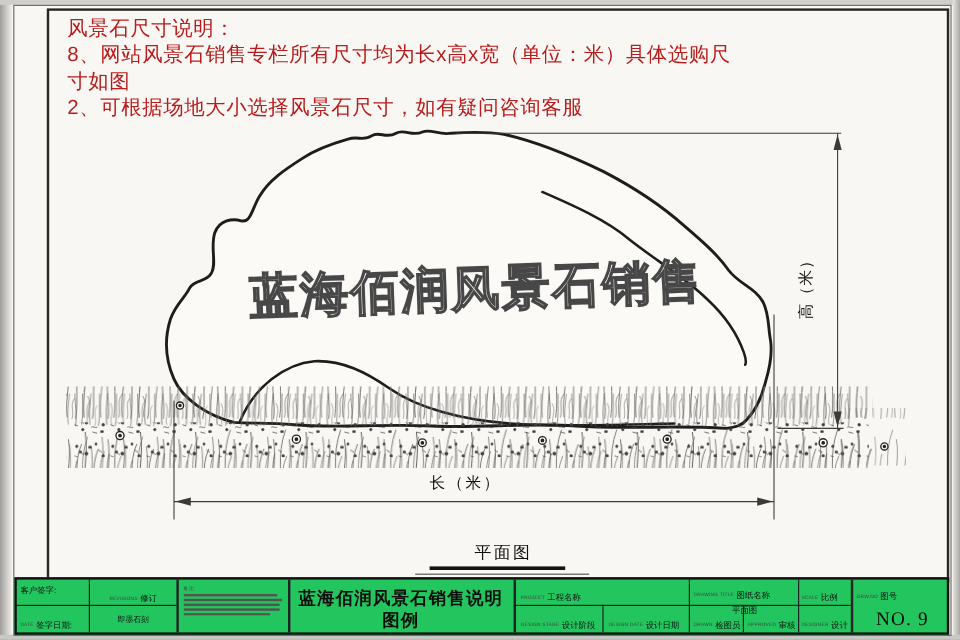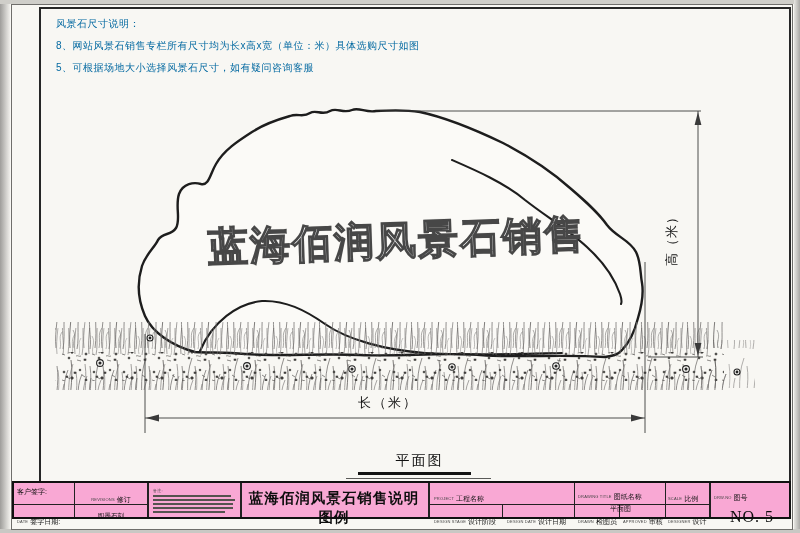--- a/index.html
+++ b/index.html
@@ -10,35 +10,35 @@
     background:linear-gradient(90deg,#9e9d9a,#d8d7d3 70%,#efeeea);}
   .edge-top{position:absolute;left:0;top:0;width:800px;height:4px;background:#cfcecа;background:#cfcec9;}
   .edge-right{position:absolute;right:0;top:0;width:6px;height:533px;
     background:linear-gradient(270deg,#a9a8a5,#e6e5e1);}
   .edge-bottom{position:absolute;left:0;bottom:0;width:800px;height:4px;background:#c9c8c4;}
   .outer-frame{position:absolute;left:11px;top:4px;width:780px;height:524px;
     border:1px solid #6f6e6b;}
   .inner-frame{position:absolute;left:39px;top:7px;width:748px;height:475px;
     border:2px solid #262626;}
   
-  .notes{position:absolute;left:56px;top:13px;width:560px;font-size:10px;
-    line-height:22px;color:#0369a1;letter-spacing:0.5px;}
+  .notes{position:absolute;left:56px;top:13px;width:560px;font-size:17px;
+    line-height:22px;color:#b91c1c;letter-spacing:0.5px;}
   
   .watermark{position:absolute;left:208px;top:213px;width:390px;
     font-family:"DejaVu Serif",serif;font-weight:bold;font-size:40px;
     letter-spacing:2px;color:#ffffff;-webkit-text-stroke:1.3px #474747;
     text-shadow:0 0 1px #555;transform:rotate(-2deg);white-space:nowrap;}
   
   .plan-label{position:absolute;left:347px;top:452px;width:145px;text-align:center;
     font-size:14px;letter-spacing:2px;color:#111;}
   .plan-ul1{position:absolute;left:358px;top:472px;width:113px;height:2.5px;background:#141414;}
   .plan-ul2{position:absolute;left:346px;top:478px;width:145px;height:1px;background:#5a5a58;}
   
-  .tblock{position:absolute;left:12px;top:481px;width:779px;height:38px;
-    border:2px solid #111;box-sizing:border-box;background:#f9a8d4;}
+  .tblock{position:absolute;left:12px;top:481px;width:779px;height:48px;
+    border:2px solid #111;box-sizing:border-box;background:#22c55e;}
   .vline{position:absolute;top:0;bottom:0;background:#222;}
   .hline{position:absolute;height:1px;background:#222;}
   .cell{position:absolute;box-sizing:border-box;overflow:hidden;}
   .lbl7{font-size:7px;color:#111;}
   .tiny{font-size:4px;color:#444;letter-spacing:0.2px;vertical-align:1px;margin-right:2px;}
   .notesbar{height:2px;background:#55534f;margin:2px 0 0 0;}
   .bigtitle{font-size:14.5px;font-weight:bold;letter-spacing:1px;color:#0e0e0e;
     text-align:center;margin-top:6px;}
   .no9{font-family:"Liberation Serif",serif;font-size:16px;letter-spacing:1px;
     text-align:center;margin-top:4px;color:#0c0c0c;}
@@ -52,21 +52,21 @@
   <div class="edge-left"></div>
   <div class="edge-top"></div>
   <div class="edge-right"></div>
   <div class="edge-bottom"></div>
   <div class="outer-frame"></div>
   <div class="inner-frame"></div>
 
   <div class="notes">
     <div>风景石尺寸说明：</div>
     <div>8、网站风景石销售专栏所有尺寸均为长x高x宽（单位：米）具体选购尺寸如图</div>
-    <div>5、可根据场地大小选择风景石尺寸，如有疑问咨询客服</div>
+    <div>2、可根据场地大小选择风景石尺寸，如有疑问咨询客服</div>
   </div>
 
   <svg width="800" height="533" viewBox="0 0 800 533">
     <defs>
       <pattern id="grassP" width="46" height="70" patternUnits="userSpaceOnUse">
         <g fill="none" stroke="#767472" stroke-width="0.8">
           <path d="M3,68 C6,48 0,30 8,8"></path>
           <path d="M10,68 C8,50 14,34 11,16"></path>
           <path d="M17,69 C20,52 15,36 22,20"></path>
           <path d="M24,68 C22,50 28,30 25,10" stroke="#5d5b59"></path>
@@ -232,17 +232,17 @@
 
     <div class="cell" style="left:654px;top:4px;width:40px">
       <span class="tiny">SCALE</span><span class="lbl7">比例</span>
     </div>
     <div class="cell" style="left:654px;top:27px;width:40px">
       <span class="tiny">DESIGNER</span><span class="lbl7">设计师</span>
     </div>
 
     <div class="cell" style="left:700px;top:3px;width:76px">
       <div><span class="tiny">DRW.NO</span><span class="lbl7">图号</span></div>
-      <div class="no9">NO. 5</div>
+      <div class="no9">NO. 9</div>
     </div>
   </div>
 
 </div>
 
 </body></html>

